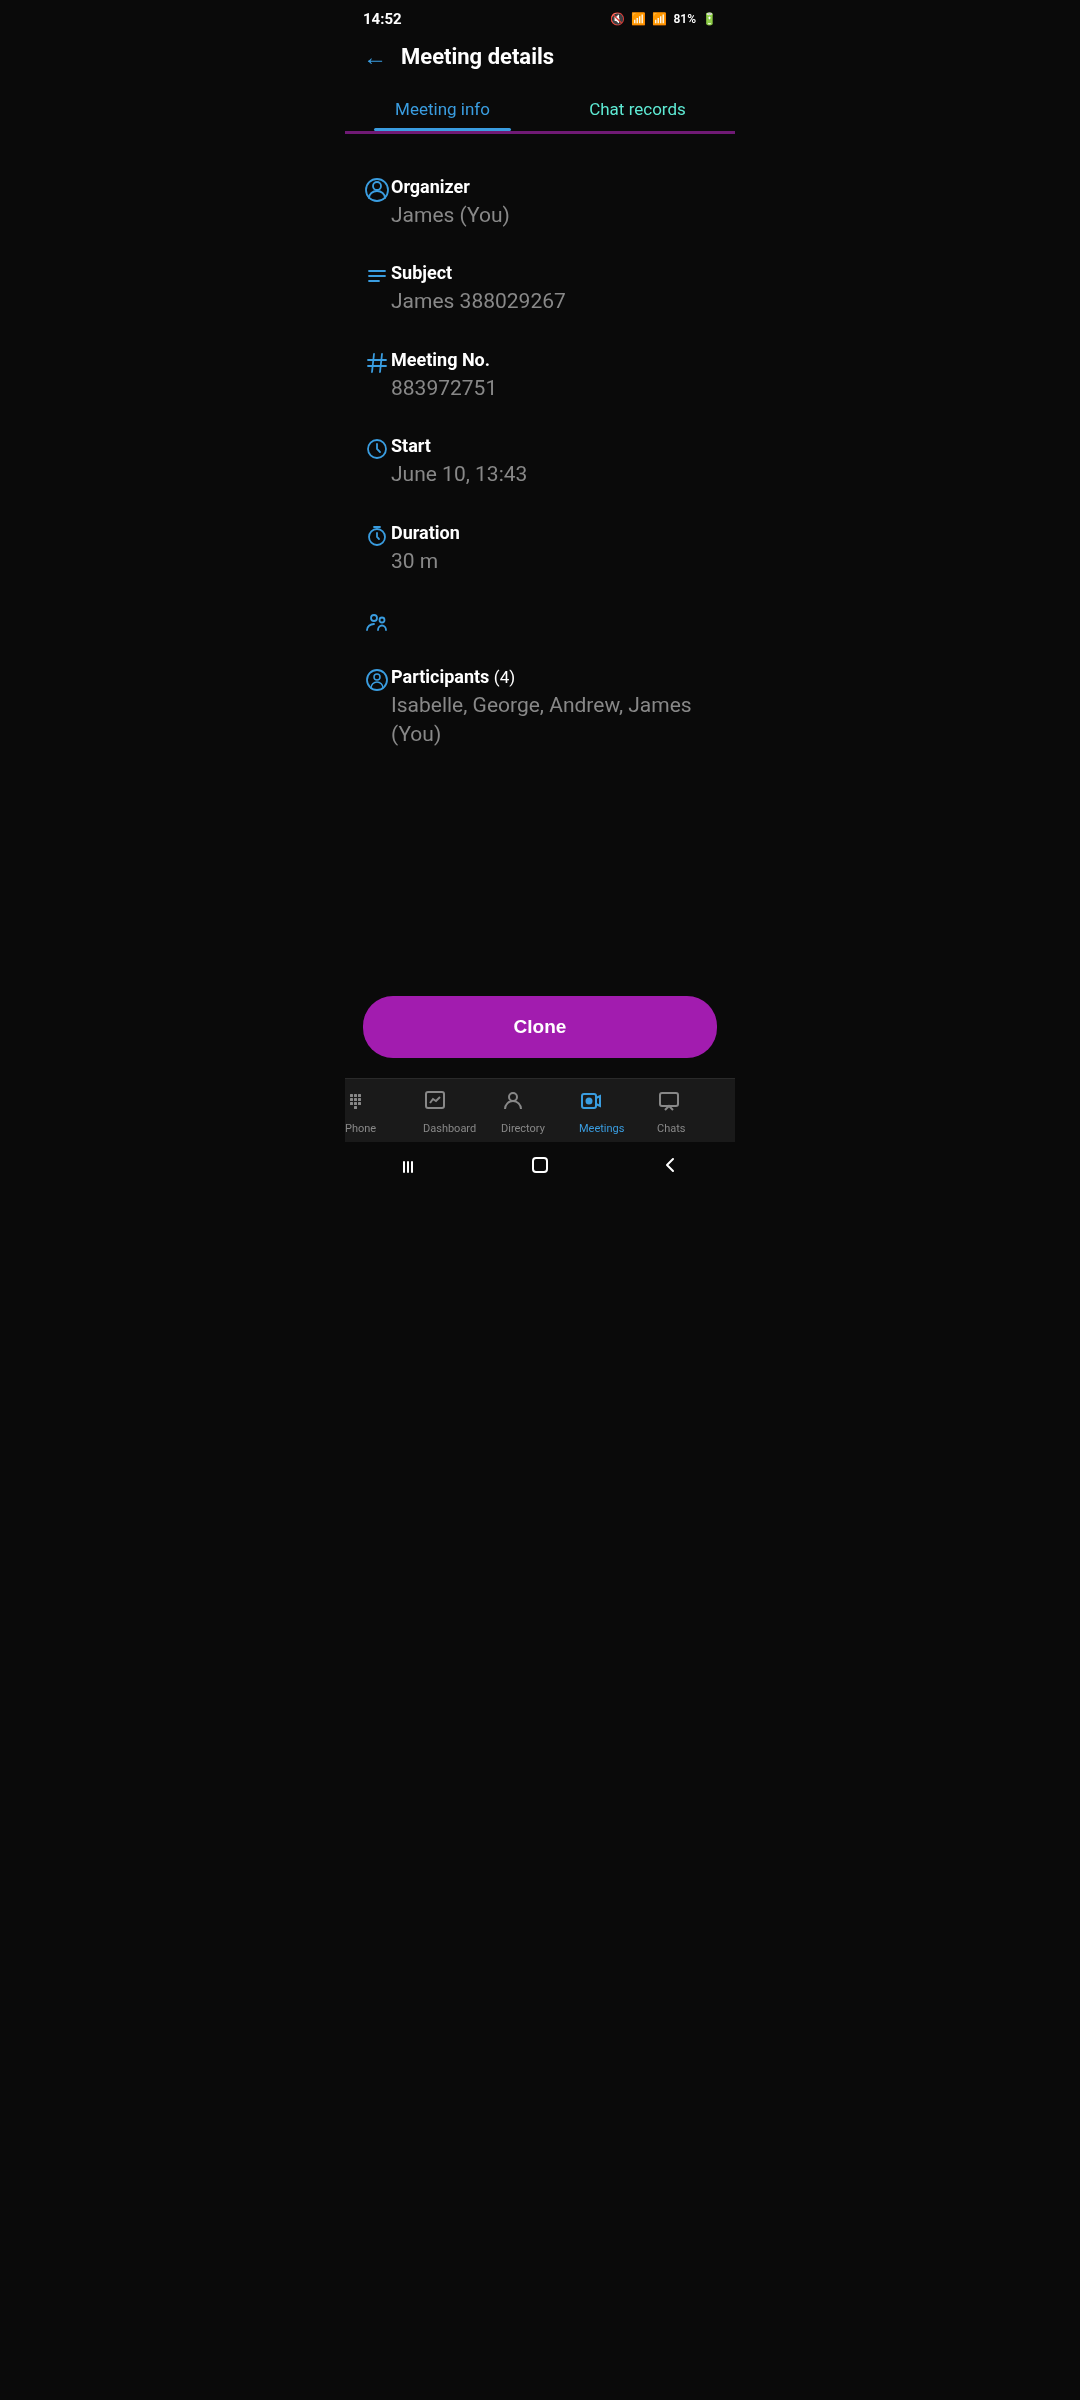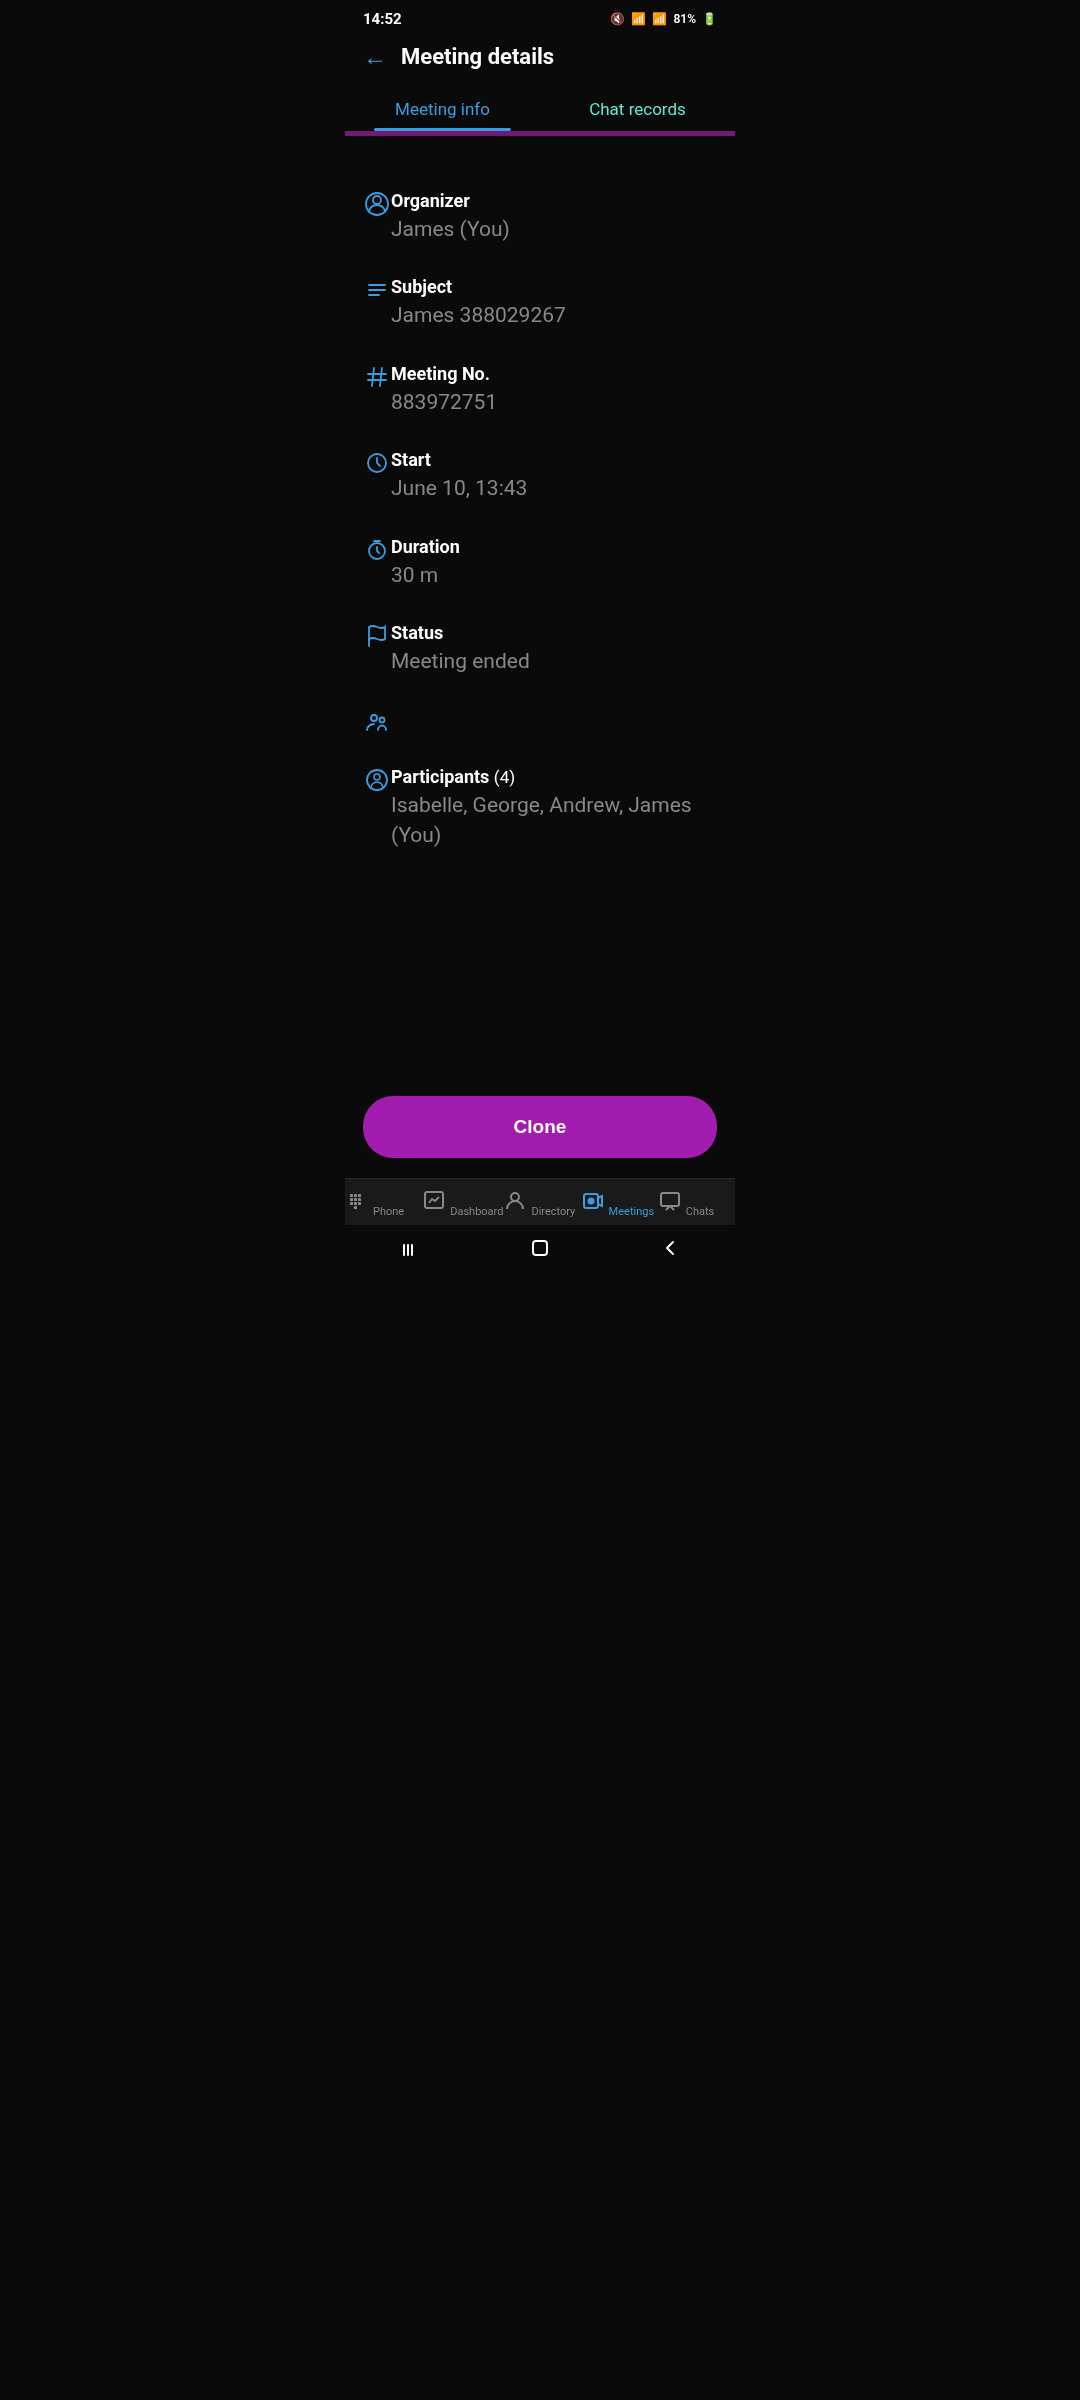--- a/index.html
+++ b/index.html
@@ -61,22 +61,22 @@
 
     .header-title {
       font-size: 22px;
       font-weight: 700;
       color: #ffffff;
     }
 
     
     .tabs {
       display: flex;
-      border-bottom: 5px solid #701a75;
-      margin: 0 0 28px 0;
+      border-bottom: 3px solid #701a75;
+      margin: 0 0 16px 0;
     }
 
     .tab {
       flex: 1;
       text-align: center;
       padding: 14px 0 12px 0;
       font-size: 17px;
       cursor: pointer;
       color: #5eead4;
       position: relative;
@@ -165,21 +165,22 @@
       display: flex;
       justify-content: space-around;
       align-items: center;
       background-color: #1a1a1a;
       padding: 10px 0 6px 0;
       border-top: 1px solid #2a2a2a;
     }
 
     .nav-item {
       display: flex;
-      align-items: flex-end;
+      flex-direction: column;
+      align-items: flex-start;
       gap: 4px;
       cursor: pointer;
       flex: 1;
     }
 
     .nav-icon {
       font-size: 22px;
       color: #888;
     }
 
@@ -323,32 +324,20 @@
             <polyline points="12,9 12,13 14,15" stroke="#3a9de0" stroke-width="1.8" stroke-linecap="round" fill="none"></polyline>
             <line x1="9" y1="3" x2="15" y2="3" stroke="#3a9de0" stroke-width="1.8" stroke-linecap="round"></line>
           </svg>
         </div>
         <div class="info-content">
           <div class="info-label">Duration</div>
           <div class="info-value">30 m</div>
         </div>
       </div>
 
-      <div class="info-item">
-        <div class="info-icon">
-          <svg class="svg-icon" viewBox="0 0 24 24" xmlns="http://www.w3.org/2000/svg">
-            <path d="M4 15s1-1 4-1 5 2 8 2 4-1 4-1V3s-1 1-4 1-5-2-8-2-4 1-4 1z" stroke="#3a9de0" stroke-width="1.8" fill="none"></path>
-            <line x1="4" y1="22" x2="4" y2="15" stroke="#3a9de0" stroke-width="1.8" stroke-linecap="round"></line>
-          </svg>
-        </div>
-        <div class="info-content">
-          <div class="info-label">Status</div>
-          <div class="info-value">Meeting ended</div>
-        </div>
-      </div>
 
       <div class="info-item">
         <div class="info-icon">
           <svg class="svg-icon" viewBox="0 0 24 24" xmlns="http://www.w3.org/2000/svg">
             <circle cx="9" cy="8" r="3" stroke="#3a9de0" stroke-width="1.8" fill="none"></circle>
             <path d="M2 20c0-3.3 3.1-6 7-6" stroke="#3a9de0" stroke-width="1.8" fill="none" stroke-linecap="round"></path>
             <circle cx="17" cy="10" r="2.5" stroke="#3a9de0" stroke-width="1.8" fill="none"></circle>
             <path d="M13 20c0-2.5 1.8-4.5 4-4.5s4 2 4 4.5" stroke="#3a9de0" stroke-width="1.8" fill="none" stroke-linecap="round"></path>
           </svg>
         </div>

